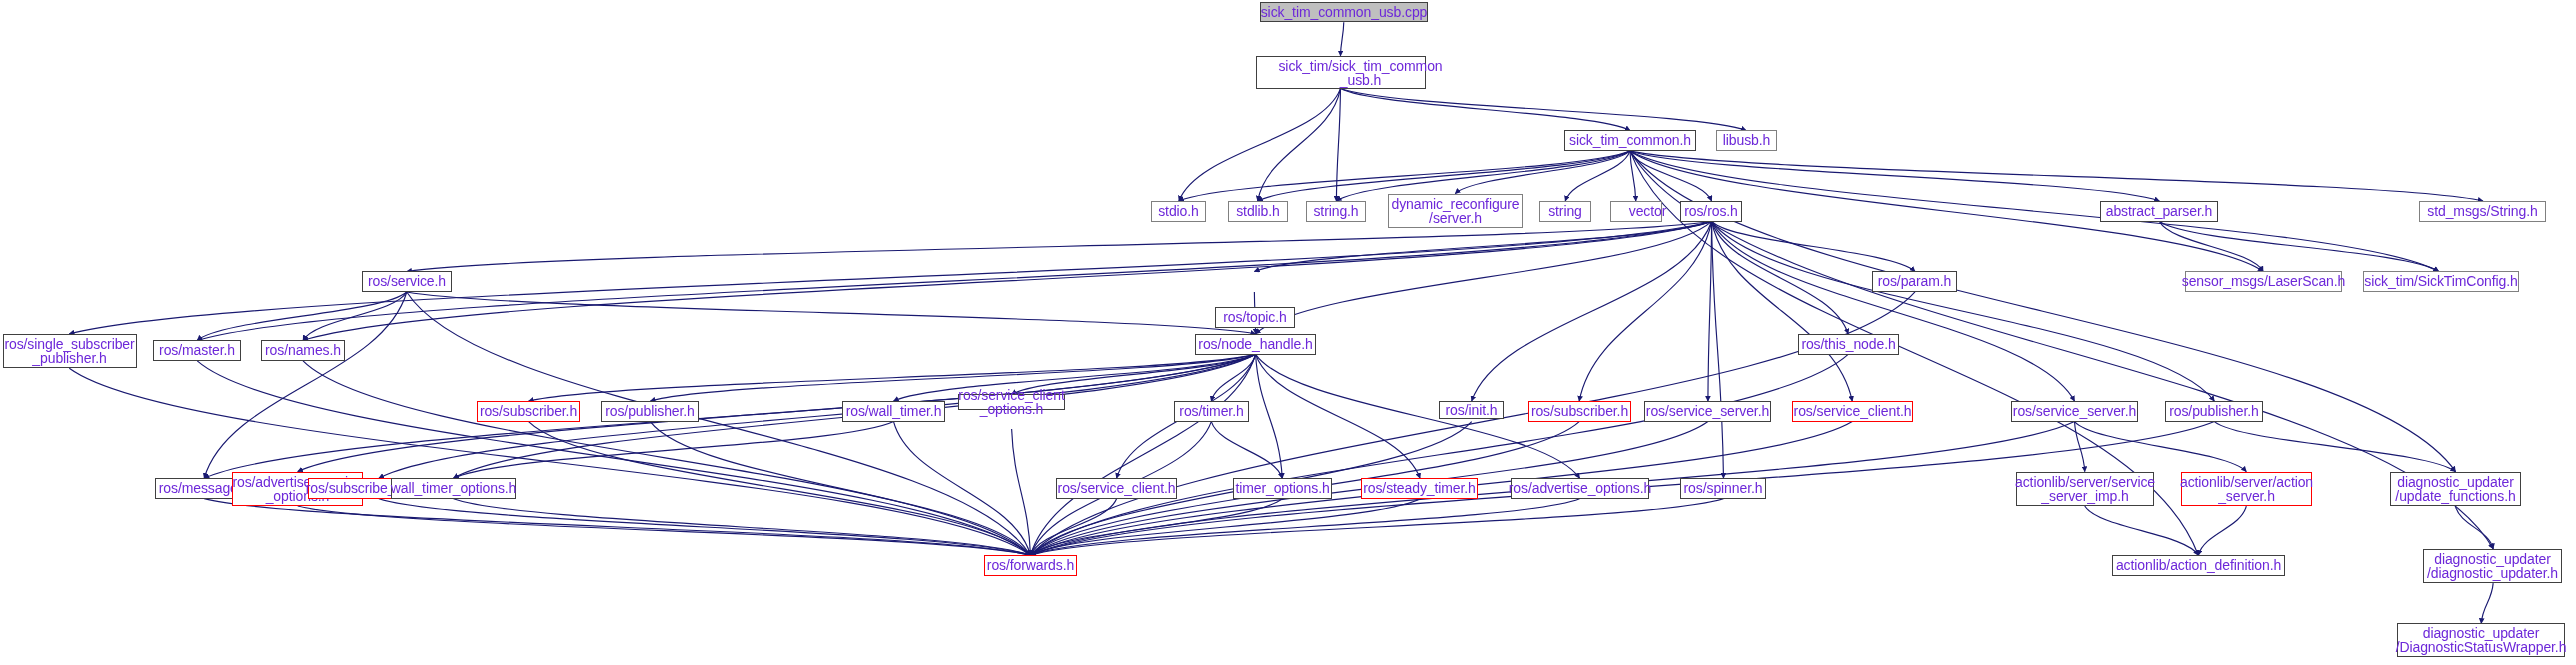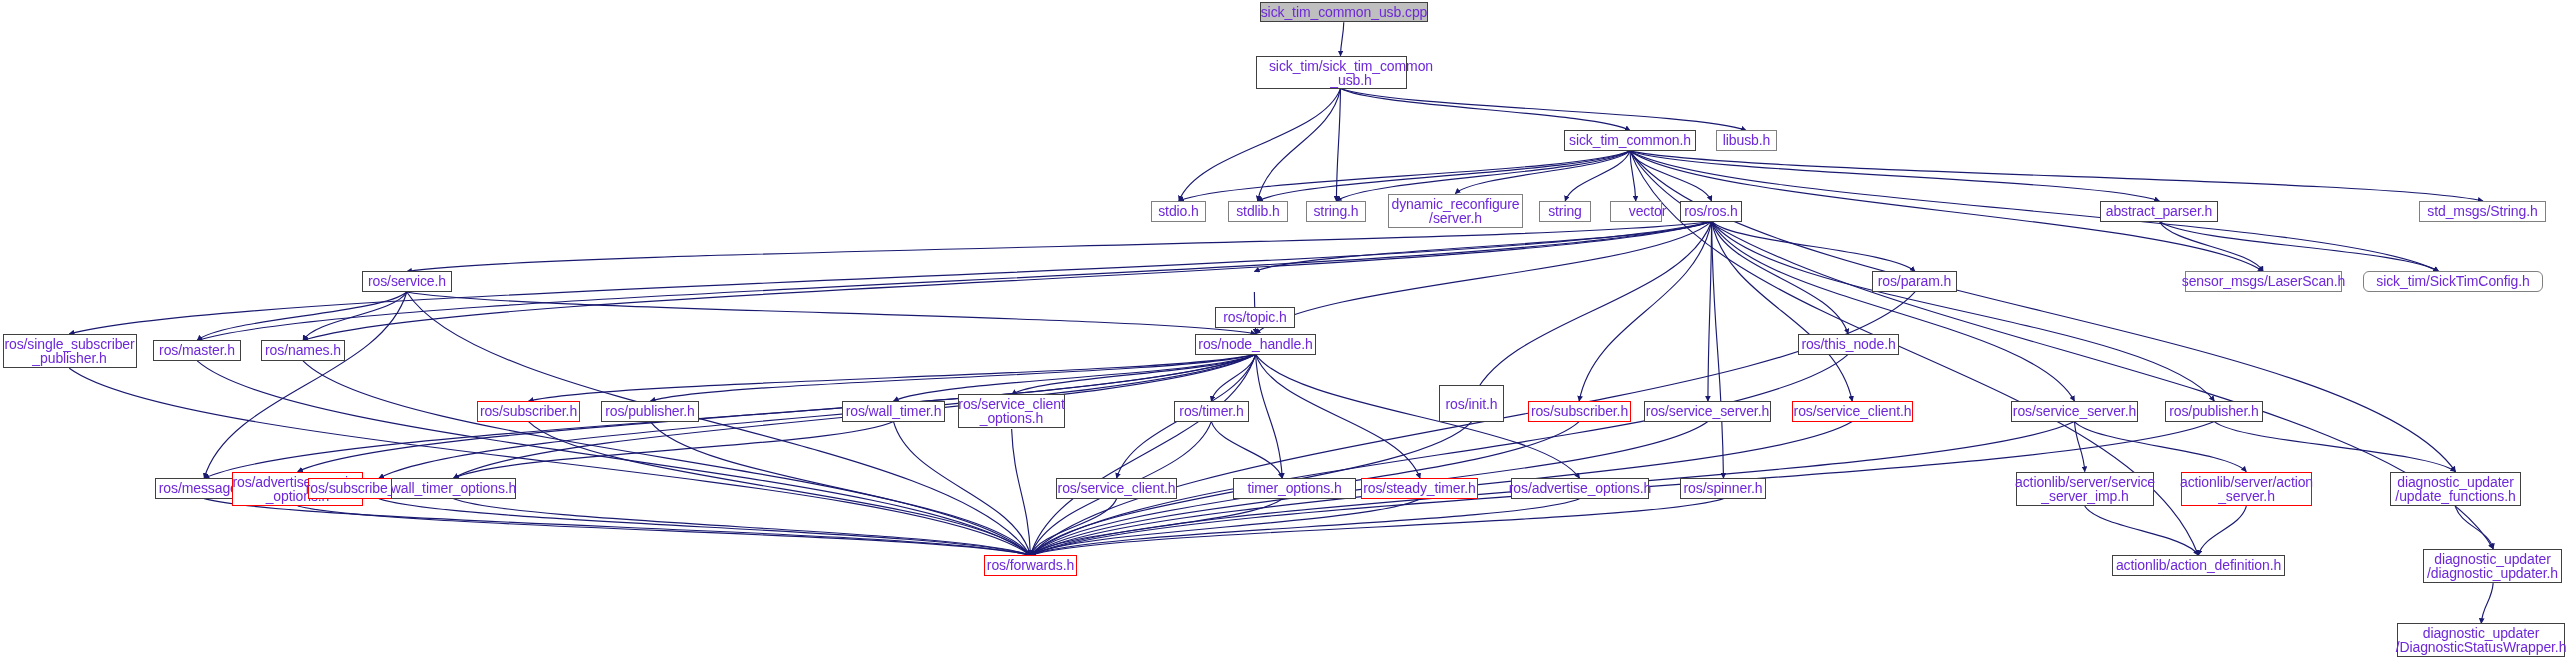--- a/index.html
+++ b/index.html
@@ -123,64 +123,64 @@
         <path d="M 2700 514 C 2735.28 541.45, 2958.72 547.55, 2994 575" fill="none" stroke="#191970" stroke-width="1.4" marker-end="url(#arrow)"></path>
         <path d="M 2994 617 C 2999.52 640.4, 3034.48 645.6, 3040 669" fill="none" stroke="#191970" stroke-width="1.4" marker-end="url(#arrow)"></path>
         <path d="M 3040 711 C 3038.26 733.05, 3027.24 737.95, 3025.5 760" fill="none" stroke="#191970" stroke-width="1.4" marker-end="url(#arrow)"></path>
         <path d="M 1987.5 184 C 2108.28 359.95000000000005, 2873.22 399.04999999999995, 2994 575" fill="none" stroke="#191970" stroke-width="1.4" marker-end="url(#arrow)"></path>
         <path d="M 1987.5 184 C 2113.8 402.25, 2913.7 450.75, 3040 669" fill="none" stroke="#191970" stroke-width="1.4" marker-end="url(#arrow)"></path>
         <path d="M 1987.5 184 C 2070.66 405.85, 2597.34 455.15, 2680.5 677" fill="none" stroke="#191970" stroke-width="1.4" marker-end="url(#arrow)"></path>
       </g>
   </svg>
   <div id="node-layer">
       <div class="node root" style="left: 1260px; top: 1.6px; width: 168px; height: 20.5px;"><span class="lbl">sick_tim_common_usb.cpp</span></div>
-      <div class="node solid" style="left: 1256px; top: 56px; width: 151px; height: 33px; padding-left: 39px;"><span class="lbl">sick_tim/sick_tim_common
+      <div class="node solid" style="left: 1256px; top: 56px; width: 170px; height: 33px; padding-left: 39px;"><span class="lbl">sick_tim/sick_tim_common
 _usb.h</span></div>
       <div class="node solid" style="left: 1564px; top: 130px; width: 132px; height: 20.5px;"><span class="lbl">sick_tim_common.h</span></div>
       <div class="node " style="left: 1716px; top: 130px; width: 61px; height: 20.5px;"><span class="lbl">libusb.h</span></div>
       <div class="node " style="left: 1151px; top: 201px; width: 55px; height: 20.5px;"><span class="lbl">stdio.h</span></div>
       <div class="node " style="left: 1228px; top: 201px; width: 60px; height: 20.5px;"><span class="lbl">stdlib.h</span></div>
       <div class="node " style="left: 1306px; top: 201px; width: 60px; height: 20.5px;"><span class="lbl">string.h</span></div>
       <div class="node " style="left: 1388px; top: 194px; width: 135px; height: 34px; justify-content: center;"><span class="lbl">dynamic_reconfigure
 /server.h</span></div>
       <div class="node " style="left: 1539px; top: 201px; width: 52px; height: 20.5px;"><span class="lbl">string</span></div>
       <div class="node " style="left: 1610px; top: 201px; width: 52px; height: 20.5px; padding-left: 23px;"><span class="lbl">vector</span></div>
       <div class="node solid" style="left: 1680px; top: 201px; width: 62px; height: 20.5px;"><span class="lbl">ros/ros.h</span></div>
       <div class="node solid" style="left: 2100px; top: 201px; width: 118px; height: 20.5px;"><span class="lbl">abstract_parser.h</span></div>
       <div class="node " style="left: 2419px; top: 201px; width: 127px; height: 20.5px;"><span class="lbl">std_msgs/String.h</span></div>
       <div class="node solid" style="left: 362px; top: 271px; width: 90px; height: 20.5px;"><span class="lbl">ros/service.h</span></div>
       <div class="node solid" style="left: 1215px; top: 271px; width: 80px; height: 20.5px; margin-top: 36px;"><span class="lbl">ros/topic.h</span></div>
       <div class="node solid" style="left: 1872px; top: 271px; width: 85px; height: 20.5px;"><span class="lbl">ros/param.h</span></div>
       <div class="node " style="left: 2185px; top: 271px; width: 157px; height: 20.5px;"><span class="lbl">sensor_msgs/LaserScan.h</span></div>
-      <div class="node " style="left: 2363px; top: 271px; width: 180px; height: 20.5px; border-radius: 6px;"><span class="lbl">sick_tim/SickTimConfig.h</span></div>
+      <div class="node " style="left: 2363px; top: 271px; width: 156px; height: 20.5px;"><span class="lbl">sick_tim/SickTimConfig.h</span></div>
       <div class="node solid" style="left: 2.5px; top: 334px; width: 134px; height: 34px;"><span class="lbl">ros/single_subscriber
 _publisher.h</span></div>
       <div class="node solid" style="left: 153px; top: 340px; width: 88px; height: 20.5px;"><span class="lbl">ros/master.h</span></div>
       <div class="node solid" style="left: 261px; top: 340px; width: 84px; height: 20.5px;"><span class="lbl">ros/names.h</span></div>
       <div class="node solid" style="left: 1195px; top: 334px; width: 121px; height: 20.5px;"><span class="lbl">ros/node_handle.h</span></div>
       <div class="node solid" style="left: 1798px; top: 334px; width: 101px; height: 20.5px;"><span class="lbl">ros/this_node.h</span></div>
       <div class="node red" style="left: 477px; top: 401px; width: 103px; height: 20.5px;"><span class="lbl">ros/subscriber.h</span></div>
       <div class="node solid" style="left: 601px; top: 401px; width: 98px; height: 20.5px;"><span class="lbl">ros/publisher.h</span></div>
       <div class="node solid" style="left: 842px; top: 401px; width: 103px; height: 20.5px;"><span class="lbl">ros/wall_timer.h</span></div>
-      <div class="node solid" style="left: 958px; top: 394px; width: 107px; height: 34px;"><span class="lbl">ros/service_client
+      <div class="node solid" style="left: 958px; top: 394px; width: 107px; height: 16px;"><span class="lbl">ros/service_client
 _options.h</span></div>
       <div class="node solid" style="left: 1174px; top: 401px; width: 75px; height: 20.5px;"><span class="lbl">ros/timer.h</span></div>
-      <div class="node solid" style="left: 1439px; top: 385px; width: 65px; height: 37px;"><span class="lbl">ros/init.h</span></div>
+      <div class="node solid" style="left: 1439px; top: 401px; width: 65px; height: 18px;"><span class="lbl">ros/init.h</span></div>
       <div class="node red" style="left: 1528px; top: 401px; width: 103px; height: 20.5px;"><span class="lbl">ros/subscriber.h</span></div>
       <div class="node solid" style="left: 1644px; top: 401px; width: 127px; height: 20.5px;"><span class="lbl">ros/service_server.h</span></div>
       <div class="node red" style="left: 1792px; top: 401px; width: 121px; height: 20.5px;"><span class="lbl">ros/service_client.h</span></div>
       <div class="node solid" style="left: 2011px; top: 401px; width: 127px; height: 20.5px;"><span class="lbl">ros/service_server.h</span></div>
       <div class="node solid" style="left: 2165px; top: 401px; width: 98px; height: 20.5px;"><span class="lbl">ros/publisher.h</span></div>
       <div class="node solid" style="left: 155px; top: 478px; width: 98px; height: 20.5px;"><span class="lbl">ros/message.h</span></div>
       <div class="node red" style="left: 232px; top: 472px; width: 131px; height: 34px;"><span class="lbl">ros/advertise_service
 _options.h</span></div>
       <div class="node red" style="left: 308px; top: 478px; width: 141px; height: 20.5px;"><span class="lbl">ros/subscribe_options.h</span></div>
       <div class="node solid" style="left: 391px; top: 478px; width: 125px; height: 20.5px;"><span class="lbl">wall_timer_options.h</span></div>
       <div class="node solid" style="left: 1056px; top: 478px; width: 121px; height: 20.5px;"><span class="lbl">ros/service_client.h</span></div>
-      <div class="node solid" style="left: 1233px; top: 478px; width: 123px; height: 20.5px;"><span class="lbl">timer_options.h</span></div>
+      <div class="node solid" style="left: 1233px; top: 478px; width: 99px; height: 20.5px;"><span class="lbl">timer_options.h</span></div>
       <div class="node red" style="left: 1361px; top: 478px; width: 117px; height: 20.5px;"><span class="lbl">ros/steady_timer.h</span></div>
       <div class="node solid" style="left: 1511px; top: 478px; width: 138px; height: 20.5px;"><span class="lbl">ros/advertise_options.h</span></div>
       <div class="node solid" style="left: 1680px; top: 478px; width: 86px; height: 20.5px;"><span class="lbl">ros/spinner.h</span></div>
       <div class="node solid" style="left: 2016px; top: 472px; width: 138px; height: 34px;"><span class="lbl">actionlib/server/service
 _server_imp.h</span></div>
       <div class="node red" style="left: 2181px; top: 472px; width: 131px; height: 34px;"><span class="lbl">actionlib/server/action
 _server.h</span></div>
       <div class="node solid" style="left: 2390px; top: 472px; width: 131px; height: 34px;"><span class="lbl">diagnostic_updater
 /update_functions.h</span></div>
       <div class="node red" style="left: 984px; top: 555px; width: 93px; height: 20.5px;"><span class="lbl">ros/forwards.h</span></div>

